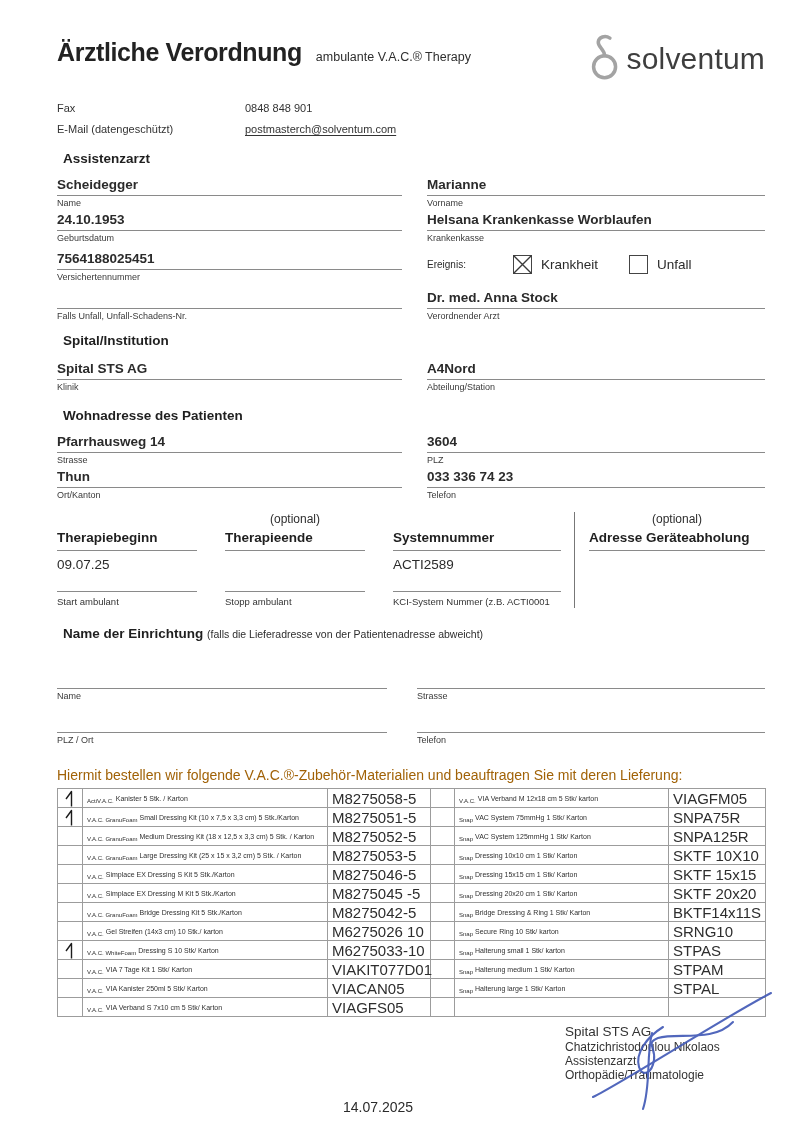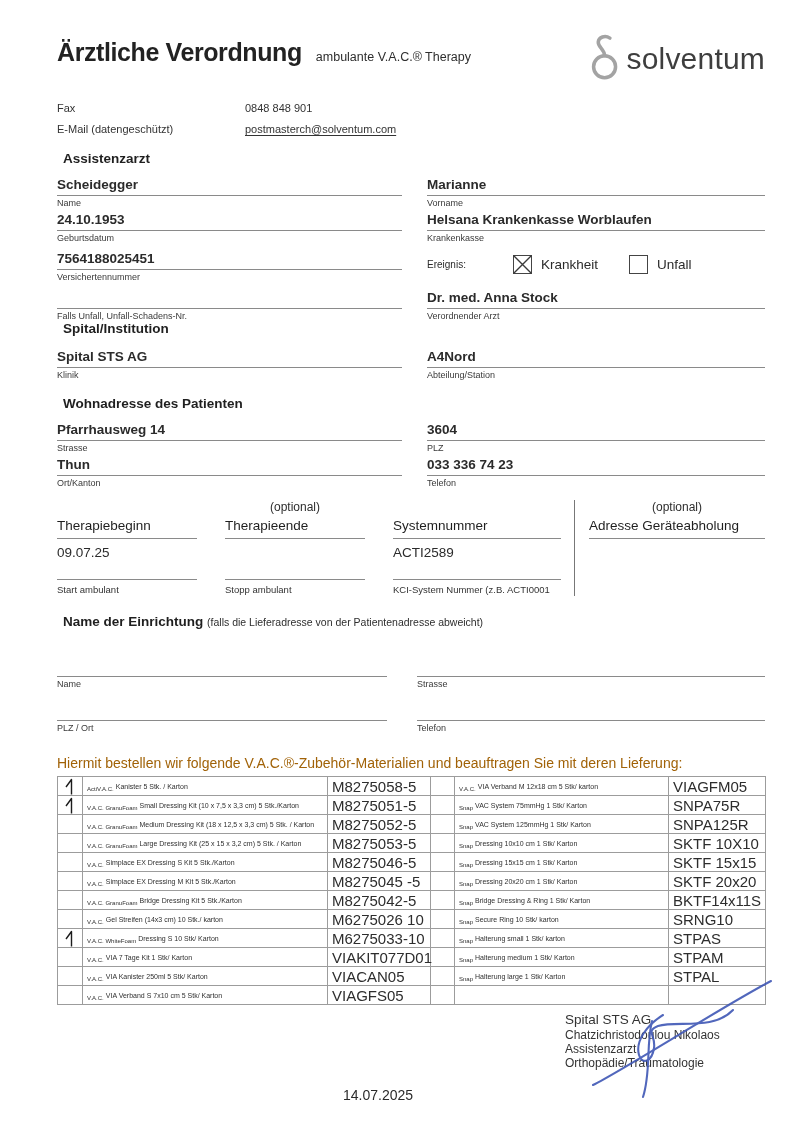--- a/index.html
+++ b/index.html
@@ -31,21 +31,21 @@
   .cb svg{position:absolute;left:-2px;top:-2px;width:21px;height:21px;visibility:hidden;}
   .cb.marked svg{visibility:visible;}
   .cb-label{font-size:13.5px;margin-right:22px;}
 
   .sec-gap1{margin-top:16px;}
 
   
   .therapy{margin-top:12px;display:grid;grid-template-columns:140px 140px 168px 1fr;column-gap:28px;}
   .tcol4{border-left:1px solid #777;margin-left:-15px;padding-left:14px;}
   .opt{height:18px;font-size:12px;text-align:center;color:#2e2e2e;}
-  .thead{font-size:13.5px;font-weight:normal;color:#1f1f1f;padding-bottom:5px;border-bottom:1px solid #8a8a8a;white-space:nowrap;}
+  .thead{font-size:13.5px;font-weight:bold;color:#1f1f1f;padding-bottom:5px;border-bottom:1px solid #8a8a8a;white-space:nowrap;}
   .tval{height:34px;font-size:13.5px;padding-top:6px;border-bottom:1px solid #8a8a8a;}
   .tval.noline{border-bottom:none;}
   .tcap{font-size:9.5px;color:#333;padding-top:4px;max-width:170px;line-height:12px;}
 
   .einr-lines{display:grid;grid-template-columns:330px 1fr;column-gap:30px;margin-top:28px;row-gap:12px;}
 
   .intro{margin-top:22px;font-size:14px;color:#a16207;}
 
   table.order{margin-top:5px;border-collapse:collapse;width:708px;table-layout:fixed;}
   table.order td{border:1px solid #9c9c9c;height:17px;padding:0 4px;overflow:visible;white-space:nowrap;vertical-align:middle;}
@@ -131,21 +131,21 @@
       <div style="padding-top:4px;">
         <div class="fval"></div>
         <div class="flab">Falls Unfall, Unfall-Schadens-Nr.</div>
       </div>
       <div style="padding-top:4px;">
         <div class="fval">Dr. med. Anna Stock</div>
         <div class="flab">Verordnender Arzt</div>
       </div>
     </div>
 
-    <div class="sec-h" style="">Spital/Institution</div>
+    <div class="sec-h" style="margin-top:12px;">Spital/Institution</div>
     <div class="grid2" style="margin-top:12px;">
       <div>
         <div class="fval">Spital STS AG</div>
         <div class="flab">Klinik</div>
       </div>
       <div>
         <div class="fval">A4Nord</div>
         <div class="flab">Abteilung/Station</div>
       </div>
     </div>

